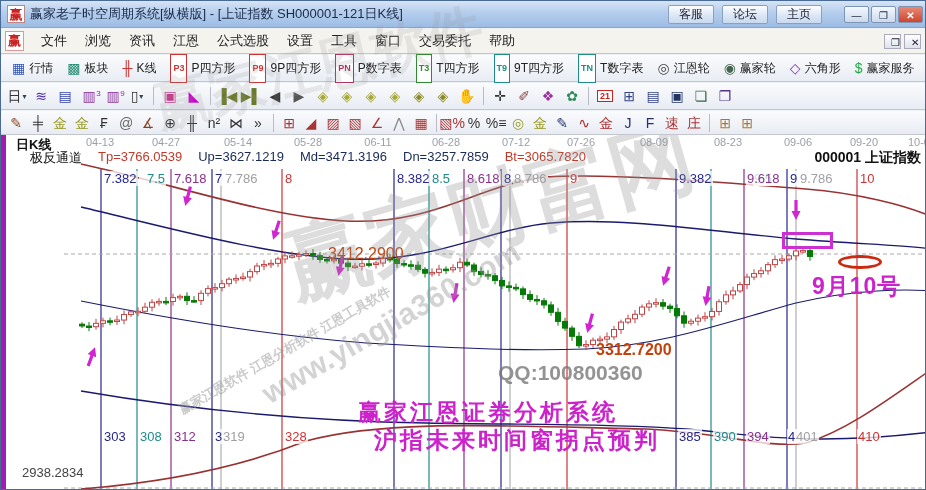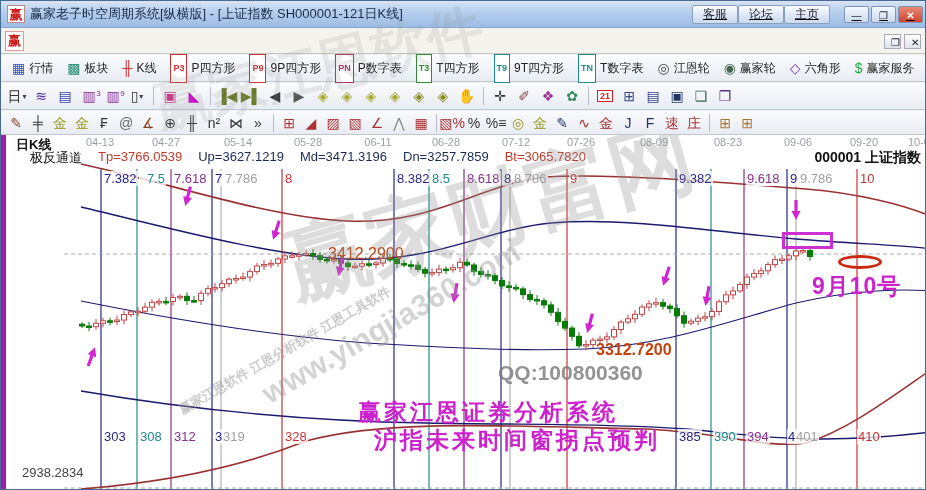--- a/index.html
+++ b/index.html
@@ -6,21 +6,21 @@
   *{box-sizing:border-box;font-family:"Liberation Sans",sans-serif;}
   .window{position:relative;width:926px;height:490px;background:#eef1f6;overflow:hidden;
           border:1px solid #4a6a96;}
   
   .titlebar{position:absolute;left:0;top:0;width:926px;height:27px;
     background:linear-gradient(#d7e4f5,#b4cdec 45%,#9dbce4);display:flex;align-items:center;
     border-bottom:1px solid #8aa6c9;padding:0 4px;}
   .app-logo{width:18px;height:18px;background:#fff;border:1px solid #b88;color:#c22;
     font-size:13px;font-weight:bold;text-align:center;line-height:17px;margin:0 5px 0 2px;}
   .title-text{font-size:13px;color:#1a2a4a;white-space:nowrap;}
-  .tb-right{margin-left:auto;display:flex;align-items:center;gap:0;text-decoration:underline;}
+  .tb-right{margin-left:auto;display:flex;align-items:center;gap:8px;}
   .tbtn{height:19px;padding:0 10px;font-size:12px;color:#223;border:1px solid #8aa0bf;
     background:linear-gradient(#fdfeff,#dfe9f6 50%,#c9d9ee);border-radius:2px;cursor:pointer;}
   .win-controls{display:flex;gap:2px;margin-left:14px;}
   .wc{width:25px;height:17px;font-size:10px;line-height:15px;text-align:center;color:#234;
     border:1px solid #7d94b5;border-radius:2px;background:linear-gradient(#f4f8fe,#ccd9ec);}
   .wc.close{background:linear-gradient(#e88a74,#cf4430);color:#fff;font-weight:bold;}
   
   .menubar{position:absolute;left:0;top:28px;width:926px;height:25px;background:#f4f3ee;
     border-bottom:1px solid #c6c6c0;display:flex;align-items:center;padding:0 4px;}
   .menu-logo{color:#c22;font-weight:bold;font-size:13px;border:1px solid #d99;
@@ -90,20 +90,32 @@
       <span class="win-controls">
         <button class="wc">—</button>
         <button class="wc">❐</button>
         <button class="wc close">✕</button>
       </span>
     </div>
   </div>
 
   <div class="menubar">
     <span class="menu-logo">赢</span>
+    <span id="menu-items" style="display:flex;">
+        <span class="mitem">文件</span>
+        <span class="mitem">浏览</span>
+        <span class="mitem">资讯</span>
+        <span class="mitem">江恩</span>
+        <span class="mitem">公式选股</span>
+        <span class="mitem">设置</span>
+        <span class="mitem">工具</span>
+        <span class="mitem">窗口</span>
+        <span class="mitem">交易委托</span>
+        <span class="mitem">帮助</span>
+      </span>
     <span class="mdi-ctl">
       <button class="mdi-btn">❐</button>
       <button class="mdi-btn">✕</button>
     </span>
   </div>
 
   <div class="toolbar" id="toolbar1">
       <div class="t1item">
         <span class="t1glyph" style="color: rgb(51, 85, 187);">▦</span>
         <span>行情</span>

